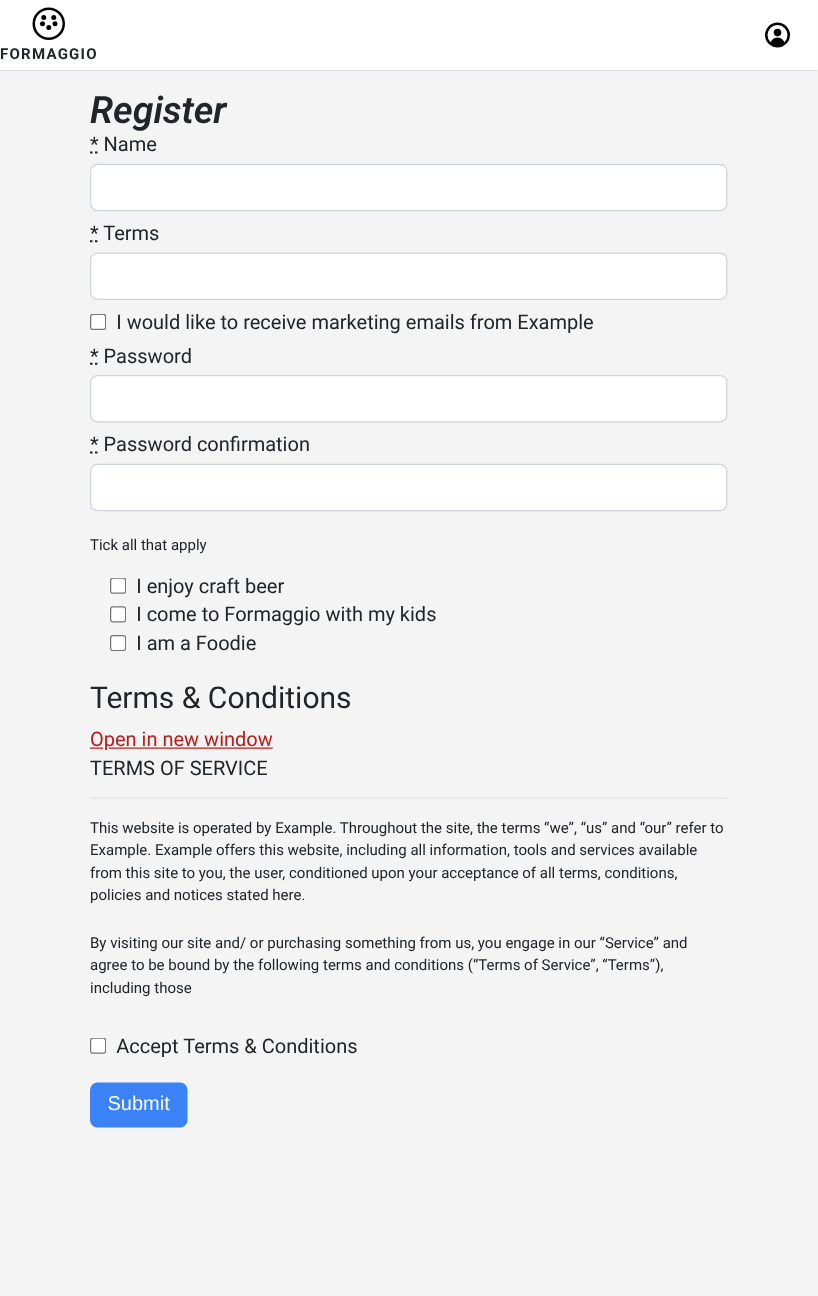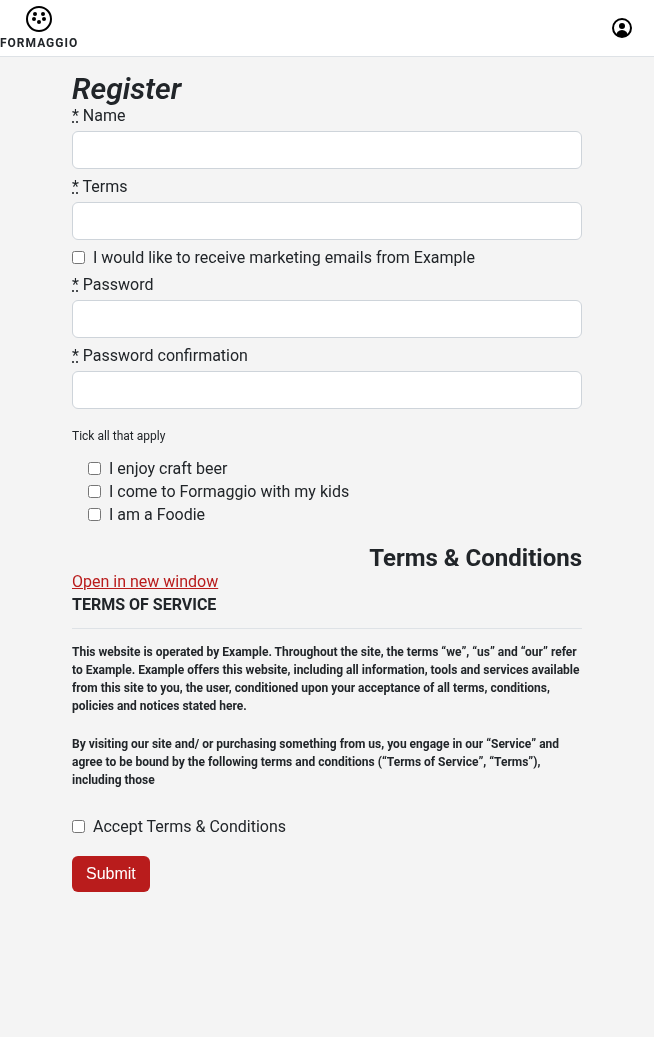--- a/index.html
+++ b/index.html
@@ -89,23 +89,23 @@
       padding: 14px 0 20px;
     }
     h1 {
       font-size: 30px;
       font-weight: 600;
       margin-bottom: 0;
       font-style: italic;
     }
     h2 {
       font-size: 24px;
-      font-weight: 700;
+      font-weight: 400;
       margin-top: 20px;
-      text-align: right;
+      margin-bottom: 10px;
     }
     .form-group {
       margin-bottom: 8px;
     }
     label {
       display: block;
       font-size: 16px;
       margin-bottom: 6px;
     }
     .required-mark {
@@ -168,24 +168,23 @@
       margin-bottom: 20px;
     }
     .terms-text {
       font-size: 12px;
       line-height: 1.5;
       margin-bottom: 20px;
     }
     .terms-scroll {
       max-height: 280px;
       overflow: hidden;
-      font-weight: bold;
     }
     .submit-btn {
-      background: #b91c1c;
+      background: #3b82f6;
       color: #fff;
       border: none;
       border-radius: 6px;
       padding: 9px 14px;
       font-size: 16px;
       cursor: pointer;
       margin-top: 12px;
     }
   </style>
 </head>

